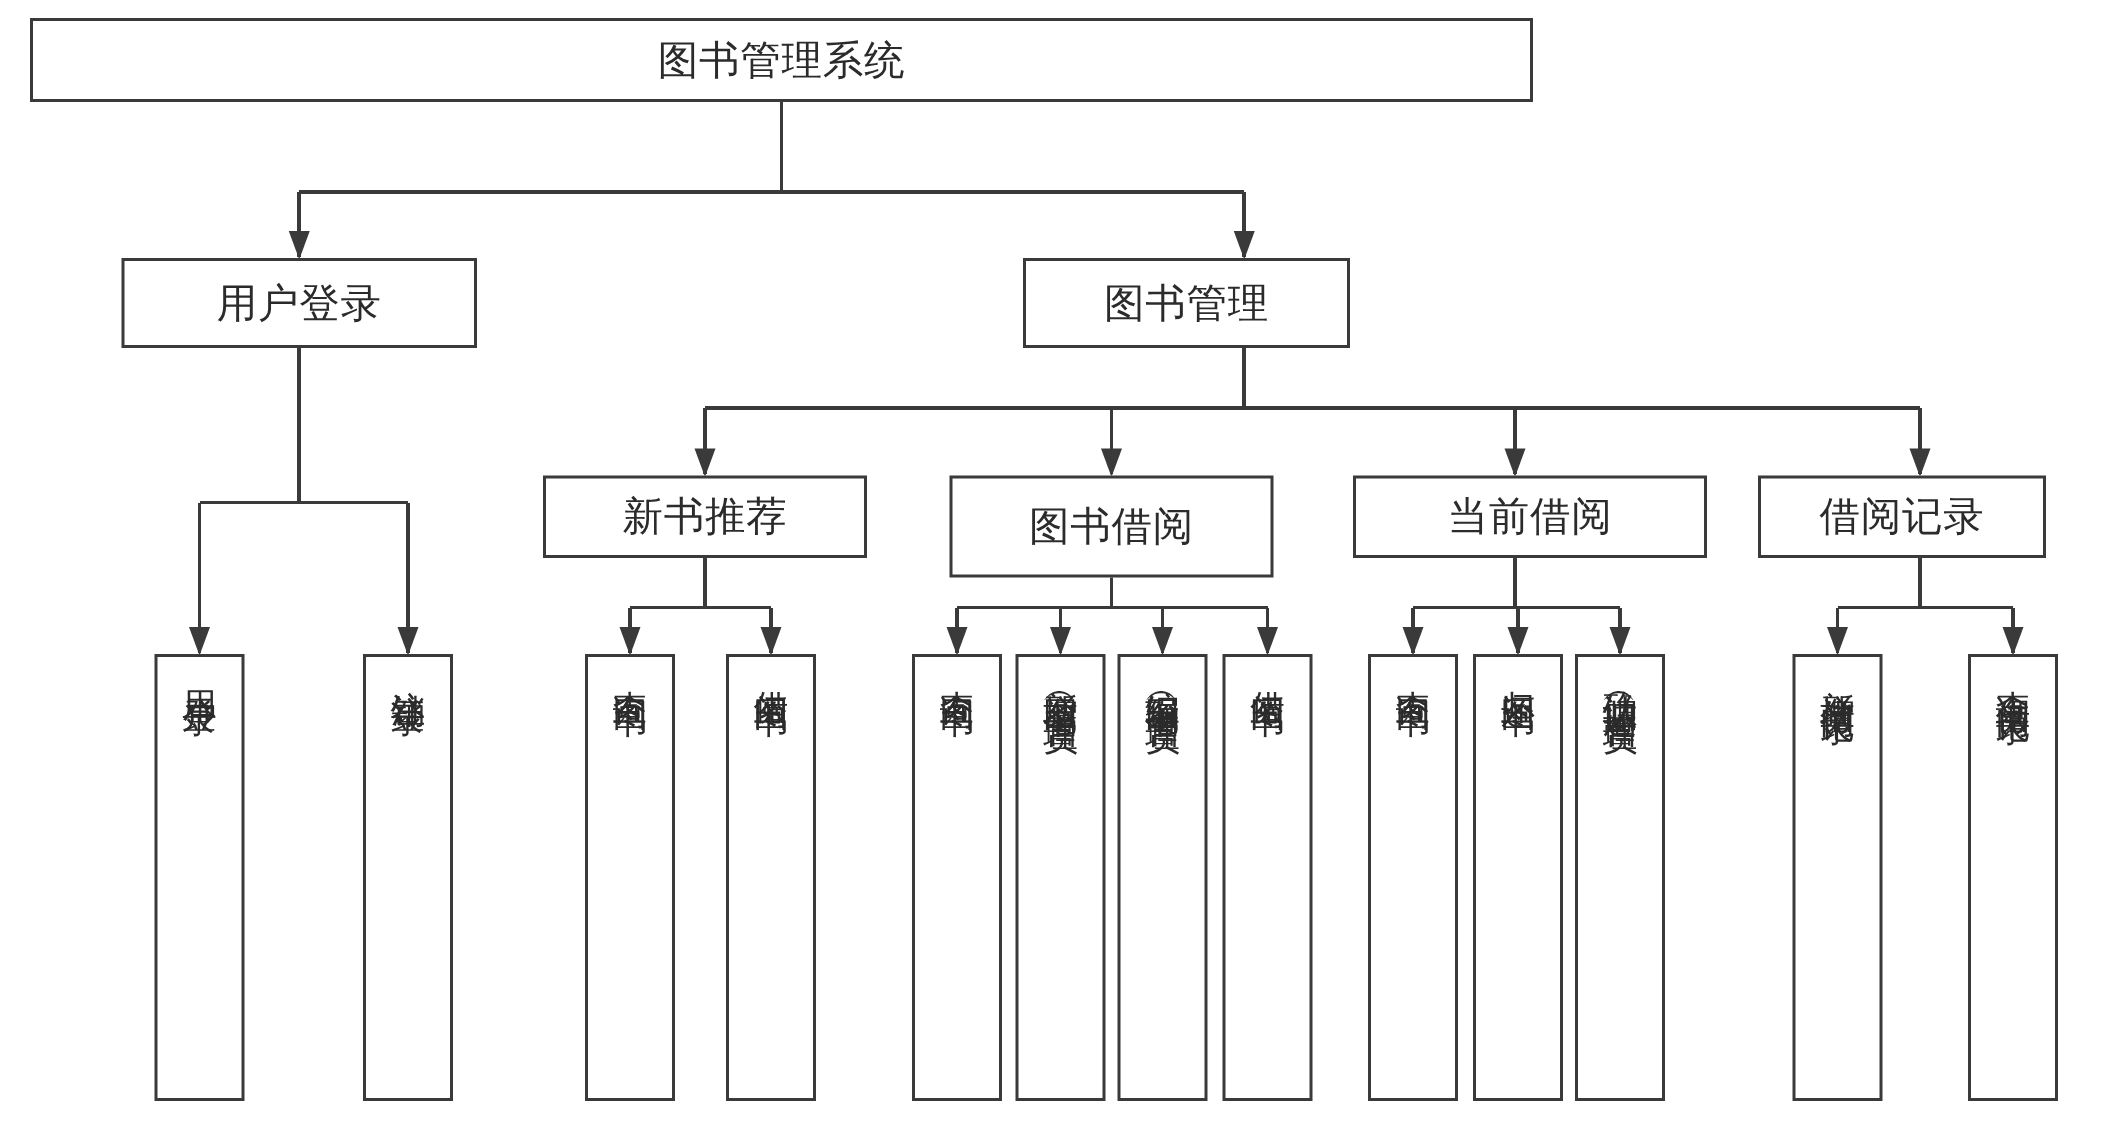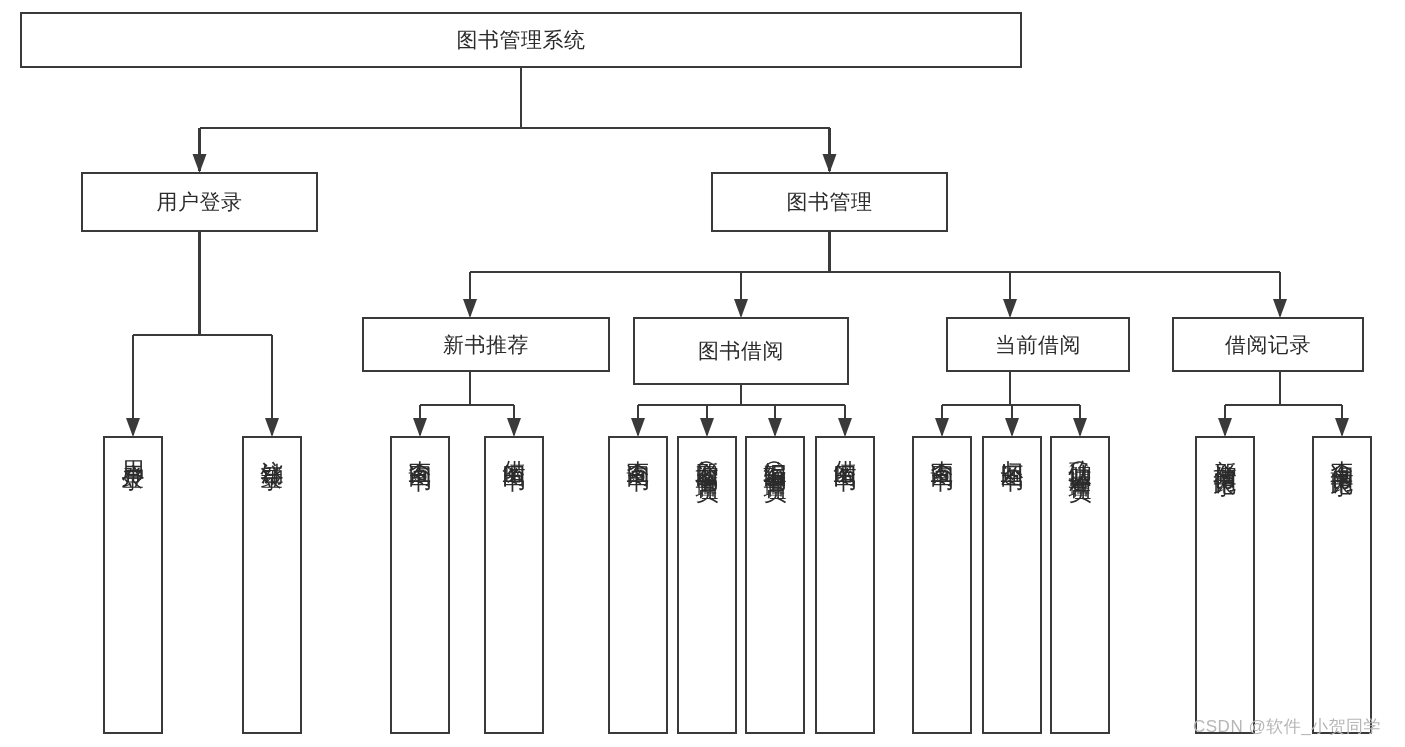--- a/index.html
+++ b/index.html
@@ -37,21 +37,21 @@
     color: #2b2b2b;
     z-index: 2;
   }
   .node .label {
     display: block;
     text-align: center;
     line-height: 1.12;
     white-space: pre;
   }
   .node.horiz .label {
-    font-size: 21px;
+    font-size: 27px;
     letter-spacing: 0.5px;
     text-align: right;
   }
   .node.vert {
     align-items: flex-start;
     padding-top: 4px;
   }
   .node.vert .label {
     writing-mode: vertical-rl;
     text-orientation: upright;
@@ -134,30 +134,30 @@
       <line x1="1342" y1="405" x2="1342" y2="435" stroke="#3a3a3a" stroke-width="2.4" shape-rendering="crispEdges"></line>
       <polygon points="1335,418 1349,418 1342,437" fill="#3a3a3a"></polygon>
     </svg>
   <div id="nodes">
       <div class="node horiz" style="left: 20px; top: 12px; width: 1002px; height: 56px;">
         <span class="label">图书管理系统</span>
       </div>
       <div class="node horiz" style="left: 81px; top: 172px; width: 237px; height: 60px;">
         <span class="label">用户登录</span>
       </div>
-      <div class="node horiz" style="left: 711px; top: 172px; width: 237px; height: 60px;">
+      <div class="node horiz" style="left: 682px; top: 172px; width: 218px; height: 60px;">
         <span class="label">图书管理</span>
       </div>
-      <div class="node horiz" style="left: 362px; top: 317px; width: 248px; height: 55px;">
+      <div class="node horiz" style="left: 362px; top: 317px; width: 216px; height: 55px;">
         <span class="label">新书推荐</span>
       </div>
       <div class="node horiz" style="left: 633px; top: 317px; width: 216px; height: 68px;">
         <span class="label">图书借阅</span>
       </div>
-      <div class="node horiz" style="left: 902px; top: 317px; width: 184px; height: 55px; margin-left: 44px;">
+      <div class="node horiz" style="left: 902px; top: 317px; width: 236px; height: 55px;">
         <span class="label">当前借阅</span>
       </div>
       <div class="node horiz" style="left: 1172px; top: 317px; width: 192px; height: 55px;">
         <span class="label">借阅记录</span>
       </div>
       <div class="node vert" style="left: 103px; top: 436px; width: 60px; height: 298px;">
         <span class="label">用户登录</span>
       </div>
       <div class="node vert" style="left: 242px; top: 436px; width: 60px; height: 298px;">
         <span class="label">注销登录</span>
@@ -189,14 +189,13 @@
       <div class="node vert tall" style="left: 1050px; top: 436px; width: 60px; height: 298px;">
         <span class="label">确认归还（管理员）</span>
       </div>
       <div class="node vert tall" style="left: 1195px; top: 436px; width: 60px; height: 298px;">
         <span class="label">新增借阅记录</span>
       </div>
       <div class="node vert tall" style="left: 1312px; top: 436px; width: 60px; height: 298px;">
         <span class="label">查询借阅记录</span>
       </div>
     </div>
-  <div id="watermark">CSDN @软件_小贺同学</div>
 </div>
 
 </body></html>

